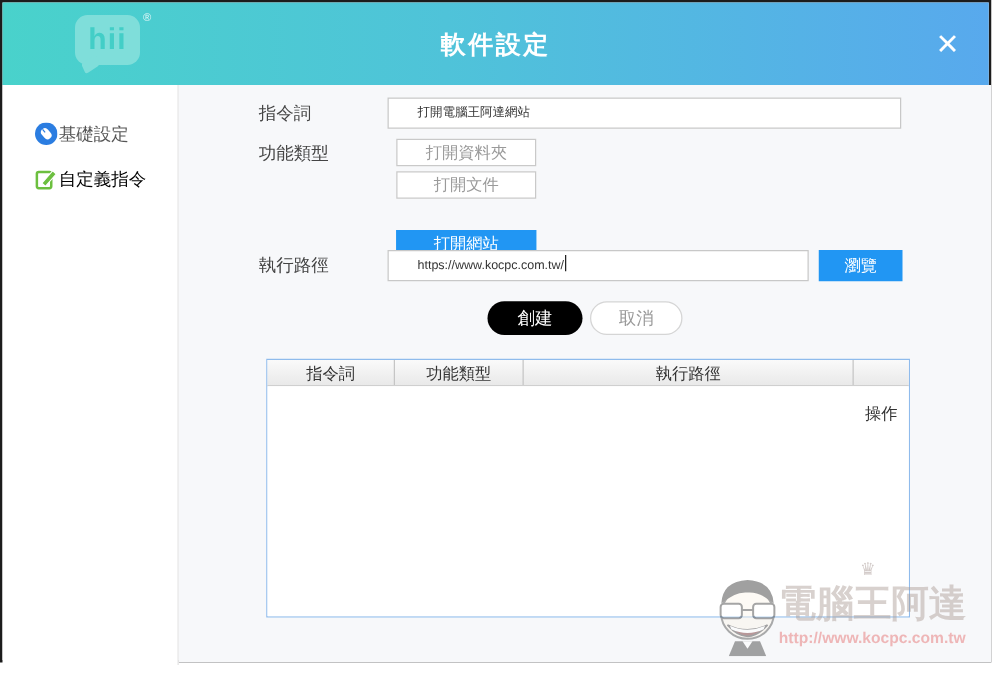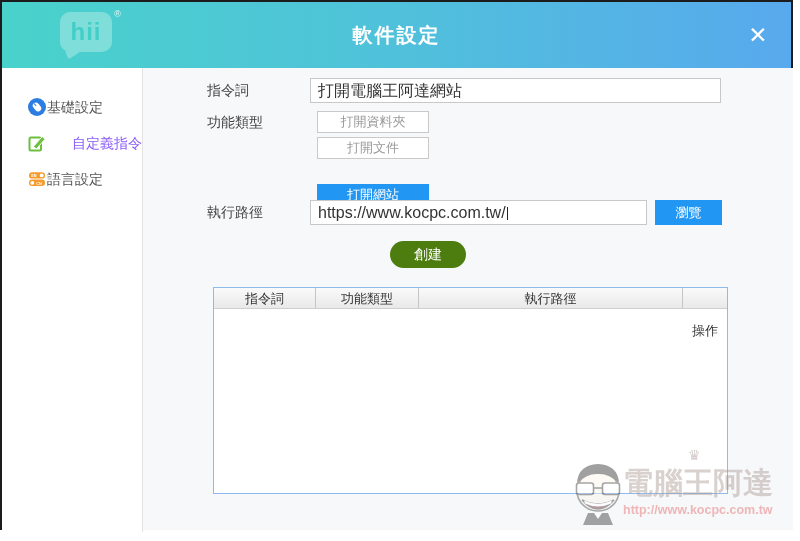--- a/index.html
+++ b/index.html
@@ -24,45 +24,45 @@
           align-items:center; justify-content:center; color:#fff; font-size:20px;
           font-weight:600; letter-spacing:2px; }
   .close-btn { position:absolute; right:18px; top:18px; width:30px; height:30px;
           color:#fff; font-size:23px; line-height:30px; text-align:center; cursor:pointer; }
 
   
   .sidebar { position:absolute; left:0; top:66px; width:141px; height:464px;
           background:#fff; border-right:1px solid #e3e3e3; padding:26px 0 0 26px; }
   .side-item { display:flex; align-items:center; gap:1px; height:28px; margin-bottom:8px;
           font-size:14px; color:#555; cursor:pointer; white-space:nowrap; }
-  .side-item.active { color:#8b5cf6;justify-content:space-between; }
+  .side-item.active { color:#000000; }
   .side-item svg { flex:0 0 auto; }
 
   
   .main { position:absolute; left:141px; top:66px; width:650px; height:462px;
           background:#f7f8fa; }
   .flabel { position:absolute; font-size:14px; color:#444; line-height:25px; }
   .finput { position:absolute; background:#fff; border:1px solid #c8c8c8; height:25px;
-          font-size:16px; color:#333; line-height:23px; padding:0 7px; overflow:hidden;
+          font-size:10px; color:#333; line-height:23px; padding:0 23px; overflow:hidden;
           white-space:nowrap; }
   .caret { display:inline-block; width:1px; height:13px; background:#222;
           vertical-align:-2px; margin-left:1px; }
 
   .type-btn { position:absolute; left:174px; width:112px; height:22px; background:#fff;
           border:1px solid #c9c9c9; color:#9a9a9a; font-size:13px; text-align:center;
           line-height:20px; cursor:pointer; }
   .type-btn.selected { background:#2196f3; border-color:#2196f3; color:#fff; }
 
   .browse-btn { position:absolute; left:512px; top:132px; width:67px; height:25px;
           background:#2196f3; color:#fff; font-size:13px; text-align:center;
           line-height:25px; cursor:pointer; }
 
   .pill { position:absolute; top:173px; height:27px; border-radius:14px; font-size:14px;
           text-align:center; line-height:27px; cursor:pointer; }
-  .pill.create { left:247px; width:76px; background:#4d7c0f; color:#fff; }
+  .pill.create { left:247px; width:76px; background:#000000; color:#fff; }
   .pill.cancel { left:329px; width:74px; background:#fff; border:1px solid #d5d5d5;
           color:#999; line-height:25px; }
 
   
   .cmd-table { position:absolute; left:70px; top:219px; width:515px; height:207px;
           border:1px solid #8fbbec; background:#fff; }
   .thead { display:flex; height:21px; background:linear-gradient(#fafafa,#e9e9e9);
           border-bottom:1px solid #cfcfcf; font-size:13px; color:#333; }
   .th { text-align:center; line-height:21px; border-right:1px solid #c5c5c5; }
   .th:last-child { border-right:none; }
@@ -110,33 +110,20 @@
       </div>
       <div class="side-item active">
         <span>
           <svg width="18" height="18" viewBox="0 0 18 18">
             <rect x="1.5" y="3.5" width="11.5" height="13" rx="1.5" fill="none" stroke="#6cbf3f" stroke-width="2"></rect>
             <path d="M5.5 12.5 L14.2 2.6 L17 5.2 L8.3 15 Z" fill="#6cbf3f" stroke="#fff" stroke-width="0.9"></path>
           </svg>
         </span>
         <span>自定義指令</span>
       </div>
-      <div class="side-item">
-        <span>
-          <svg width="18" height="18" viewBox="0 0 18 18">
-            <rect x="1" y="2.2" width="16" height="6.4" rx="3.2" fill="#f59b2d"></rect>
-            <circle cx="13.7" cy="5.4" r="1.9" fill="#fff"></circle>
-            <text x="3.2" y="7.1" font-size="3.8" fill="#fff" font-weight="bold">EN</text>
-            <rect x="1" y="9.6" width="16" height="6.4" rx="3.2" fill="#f59b2d"></rect>
-            <circle cx="4.3" cy="12.8" r="1.9" fill="#fff"></circle>
-            <text x="8.2" y="14.5" font-size="3.8" fill="#fff" font-weight="bold">CN</text>
-          </svg>
-        </span>
-        <span>語言設定</span>
-      </div>
     </div>
 
     <div class="main">
 
       <div class="flabel" style="left:64px; top:10px;">指令詞</div>
       <div class="finput" style="left:167px; top:10px; width:411px;">
         <span>打開電腦王阿達網站</span>
       </div>
 
       <div class="flabel" style="left:64px; top:42px;">功能類型</div>
@@ -144,20 +131,21 @@
       <div class="type-btn" style="top:43px;">打開資料夾</div>
       <div class="type-btn selected" style="top:84px;margin-top:32px;">打開網站</div>
 
       <div class="flabel" style="left:64px; top:132px;">執行路徑</div>
       <div class="finput" style="left:167px; top:132px; width:337px;">
         <span>https://www.kocpc.com.tw/</span><span class="caret"></span>
       </div>
       <div class="browse-btn">瀏覽</div>
 
       <div class="pill create">創建</div>
+      <div class="pill cancel">取消</div>
 
       <div class="cmd-table">
         <div class="thead">
           <div class="th c1">指令詞</div>
           <div class="th c2">功能類型</div>
           <div class="th c3">執行路徑</div>
           <div class="th c4">操作</div>
         </div>
         <div class="tbody"></div>
       </div>

